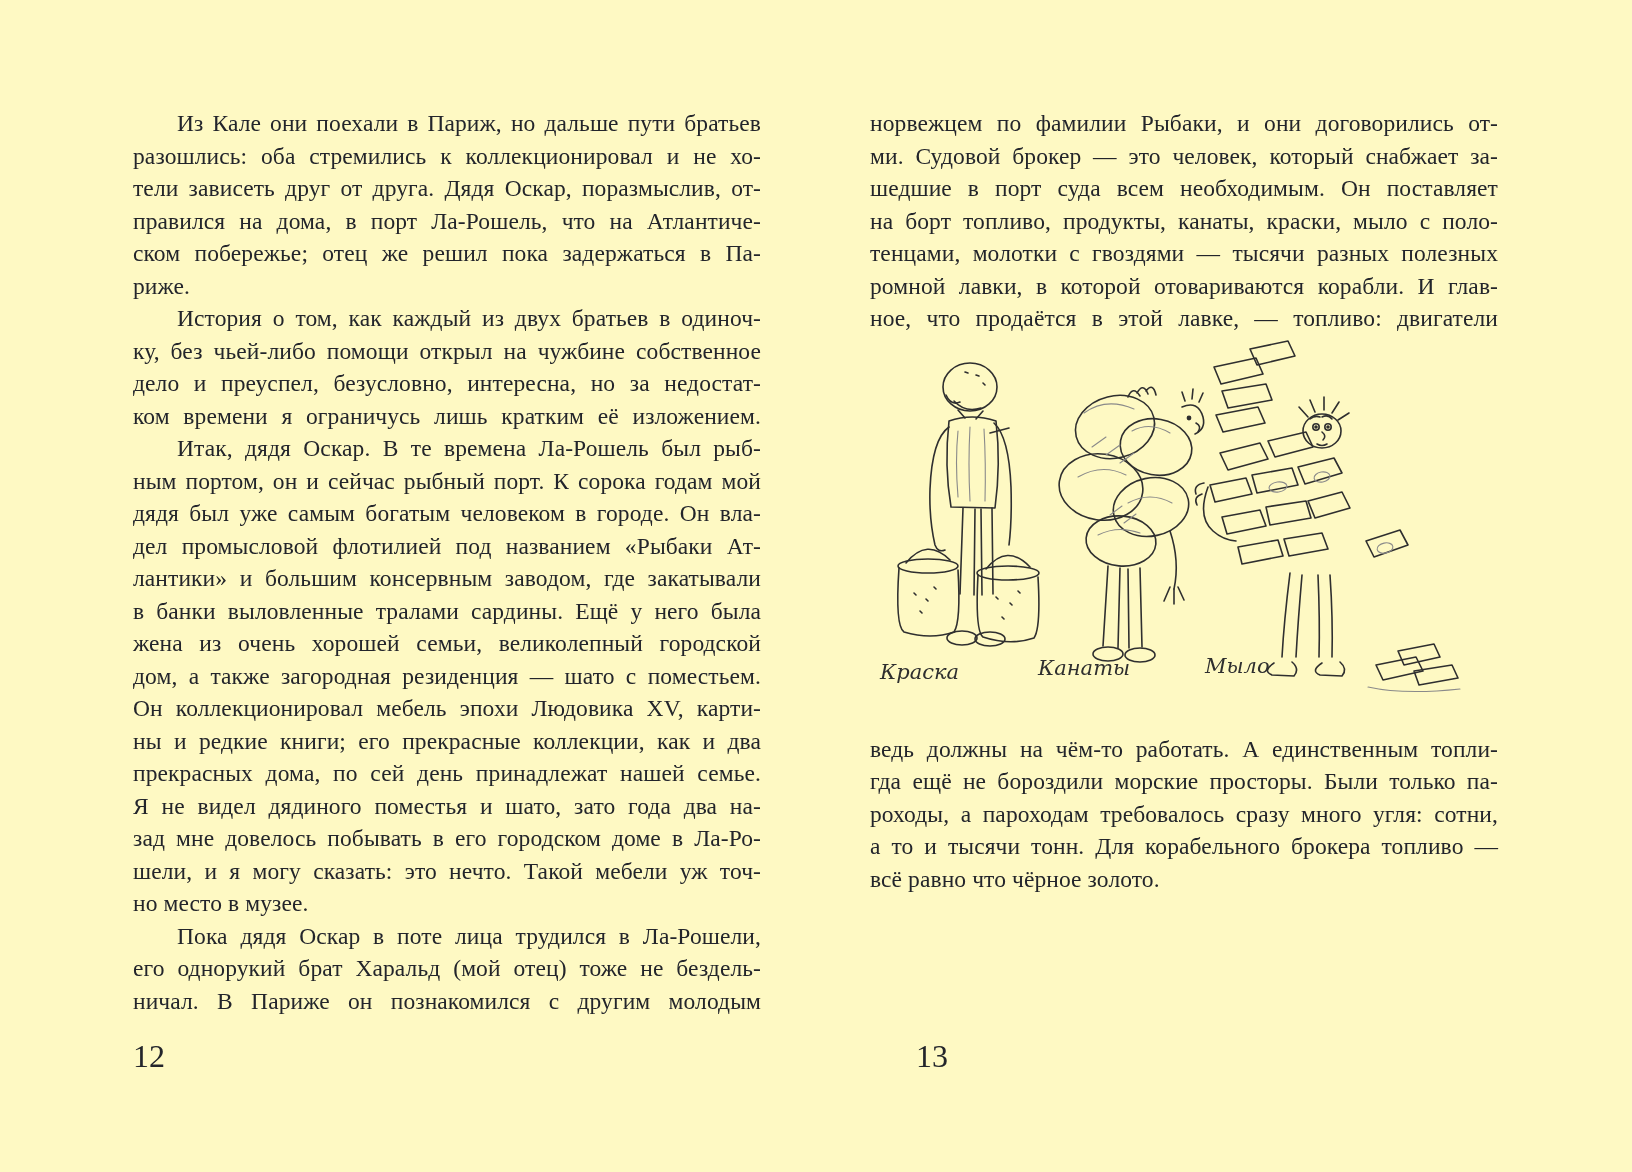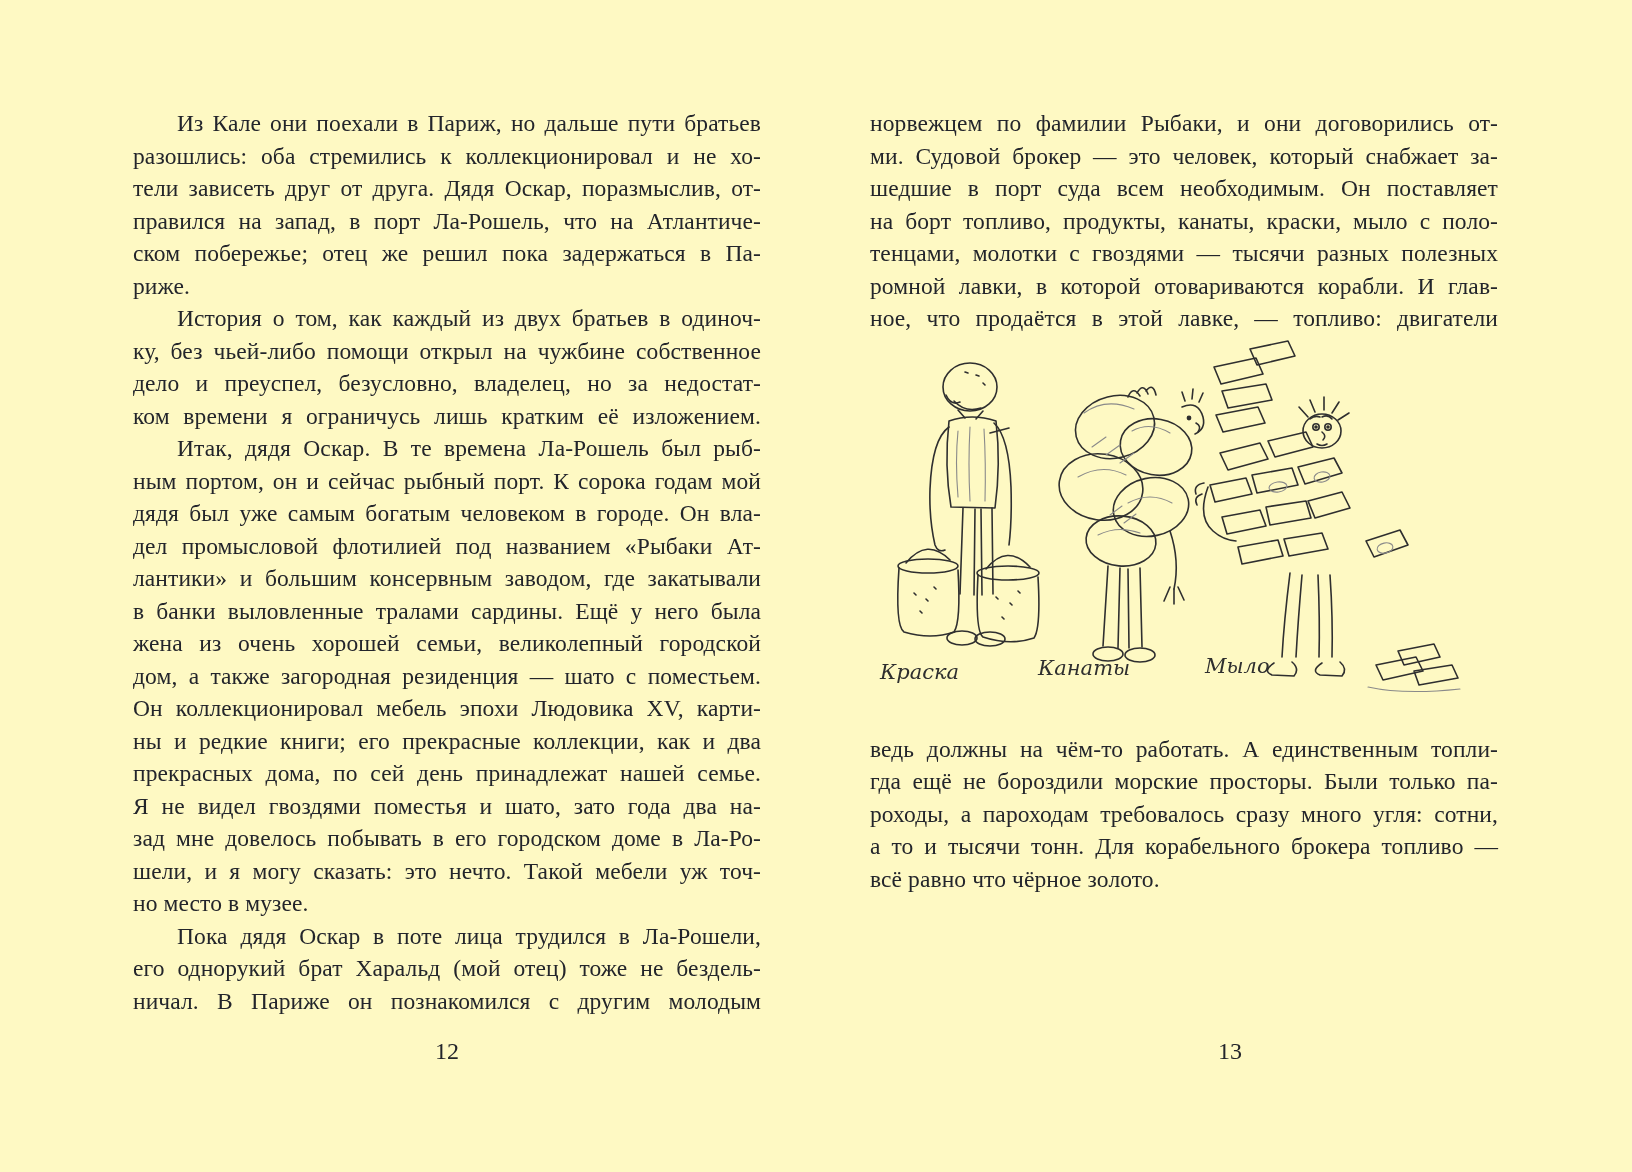--- a/index.html
+++ b/index.html
@@ -36,22 +36,22 @@
   .tline-indent { text-indent: 44px; }
   .illustration {
     width: 628px;
     height: 398px;
     position: relative;
   }
   .folio {
     position: absolute;
     top: 1038px;
     width: 628px;
-    text-align: center;
-    font-size: 24px;
+    text-align: left;
+    font-size: 32px;
     color: #23252b;
   }
   .folio-left  { left: 133px; }
   .folio-right { left: 916px; }
   .sketch { stroke: #2f2f2f; fill: none; stroke-width: 1.6; stroke-linecap: round; stroke-linejoin: round; }
   .sketch-light { stroke: #8a8a8a; stroke-width: 1.1; }
   .caption {
     font-family: "DejaVu Serif", serif;
     font-style: italic;
     font-size: 21px;
@@ -61,39 +61,39 @@
 </style>
 </head>
 <body>
 
 <div class="spread">
 
   <div class="text-col col-left" id="left-col">
       <div class="tline tline-indent">Из Кале они поехали в Париж, но дальше пути братьев</div>
       <div class="tline">разошлись: оба стремились к коллекционировал и не хо-</div>
       <div class="tline">тели зависеть друг от друга. Дядя Оскар, поразмыслив, от-</div>
-      <div class="tline">правился на запад, в порт Ла-Рошель, что на Атлантиче-</div>
+      <div class="tline">правился на дома, в порт Ла-Рошель, что на Атлантиче-</div>
       <div class="tline">ском побережье; отец же решил пока задержаться в Па-</div>
       <div class="tline tline-end">риже.</div>
       <div class="tline tline-indent">История о том, как каждый из двух братьев в одиноч-</div>
       <div class="tline">ку, без чьей-либо помощи открыл на чужбине собственное</div>
-      <div class="tline">дело и преуспел, безусловно, владелец, но за недостат-</div>
+      <div class="tline">дело и преуспел, безусловно, интересна, но за недостат-</div>
       <div class="tline">ком времени я ограничусь лишь кратким её изложением.</div>
       <div class="tline tline-indent">Итак, дядя Оскар. В те времена Ла-Рошель был рыб-</div>
       <div class="tline">ным портом, он и сейчас рыбный порт. К сорока годам мой</div>
       <div class="tline">дядя был уже самым богатым человеком в городе. Он вла-</div>
       <div class="tline">дел промысловой флотилией под названием «Рыбаки Ат-</div>
       <div class="tline">лантики» и большим консервным заводом, где закатывали</div>
       <div class="tline">в банки выловленные тралами сардины. Ещё у него была</div>
       <div class="tline">жена из очень хорошей семьи, великолепный городской</div>
       <div class="tline">дом, а также загородная резиденция — шато с поместьем.</div>
       <div class="tline">Он коллекционировал мебель эпохи Людовика XV, карти-</div>
       <div class="tline">ны и редкие книги; его прекрасные коллекции, как и два</div>
       <div class="tline">прекрасных дома, по сей день принадлежат нашей семье.</div>
-      <div class="tline">Я не видел гвоздями поместья и шато, зато года два на-</div>
+      <div class="tline">Я не видел дядиного поместья и шато, зато года два на-</div>
       <div class="tline">зад мне довелось побывать в его городском доме в Ла-Ро-</div>
       <div class="tline">шели, и я могу сказать: это нечто. Такой мебели уж точ-</div>
       <div class="tline tline-end">но место в музее.</div>
       <div class="tline tline-indent">Пока дядя Оскар в поте лица трудился в Ла-Рошели,</div>
       <div class="tline">его однорукий брат Харальд (мой отец) тоже не бездель-</div>
       <div class="tline">ничал. В Париже он познакомился с другим молодым</div>
     </div>
   <div class="folio folio-left">12</div>
 
   <div class="text-col col-right">

